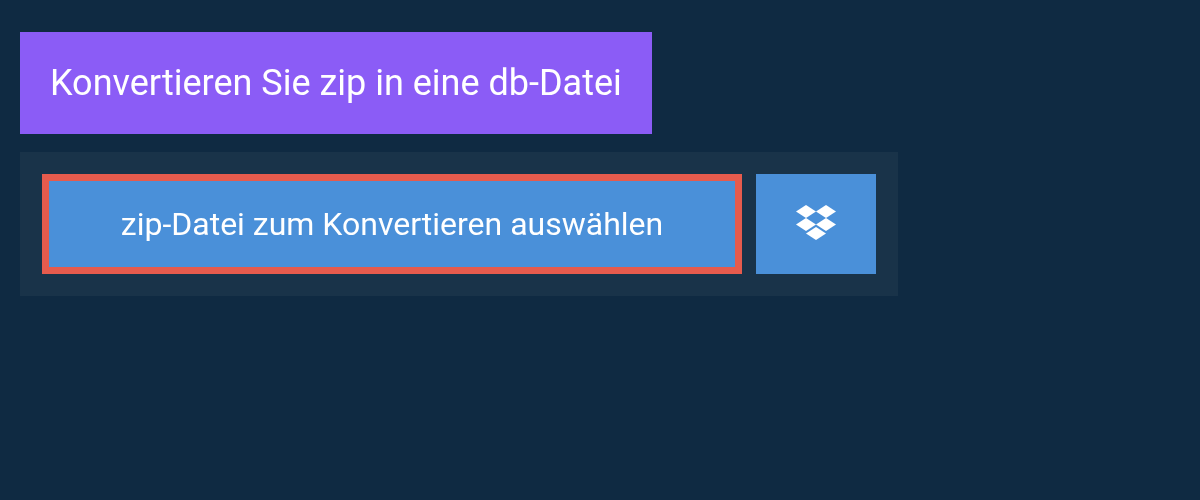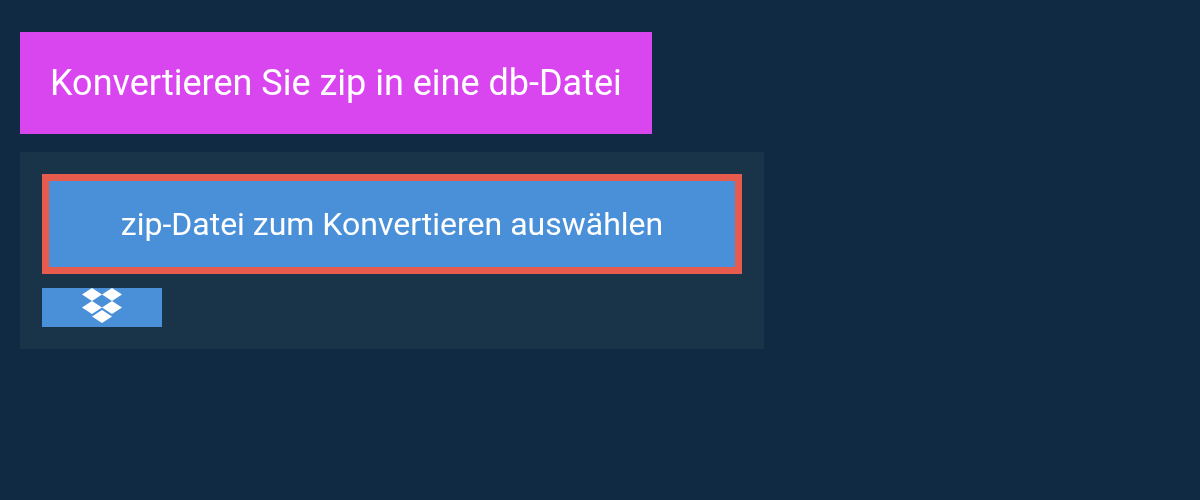--- a/index.html
+++ b/index.html
@@ -8,40 +8,39 @@
       box-sizing: border-box;
     }
     body {
       width: 1200px;
       height: 500px;
       background-color: #0f2a42;
       font-family: -apple-system, BlinkMacSystemFont, "Segoe UI", Roboto, Helvetica, Arial, sans-serif;
       overflow: hidden;
     }
     .header-bar {
-      background-color: #d946ef;
+      background-color: #8b5cf6;
       padding: 30px 30px 30px 30px;
       margin-top: 32px;
       margin-left: 20px;
       display: inline-block;
     }
     .header-title {
       color: #ffffff;
       font-size: 36px;
       font-weight: 400;
     }
     .upload-panel {
       background-color: #193349;
       margin-top: 18px;
       margin-left: 20px;
       padding: 22px 22px;
       display: inline-flex;
       align-items: stretch;
       gap: 14px;
-      flex-direction: column;
     }
     .select-file-button {
       background-color: #4a90d9;
       border: 7px solid #e65b4d;
       color: #ffffff;
       font-size: 32px;
       font-weight: 400;
       padding: 24px 48px;
       cursor: pointer;
       font-family: inherit;

